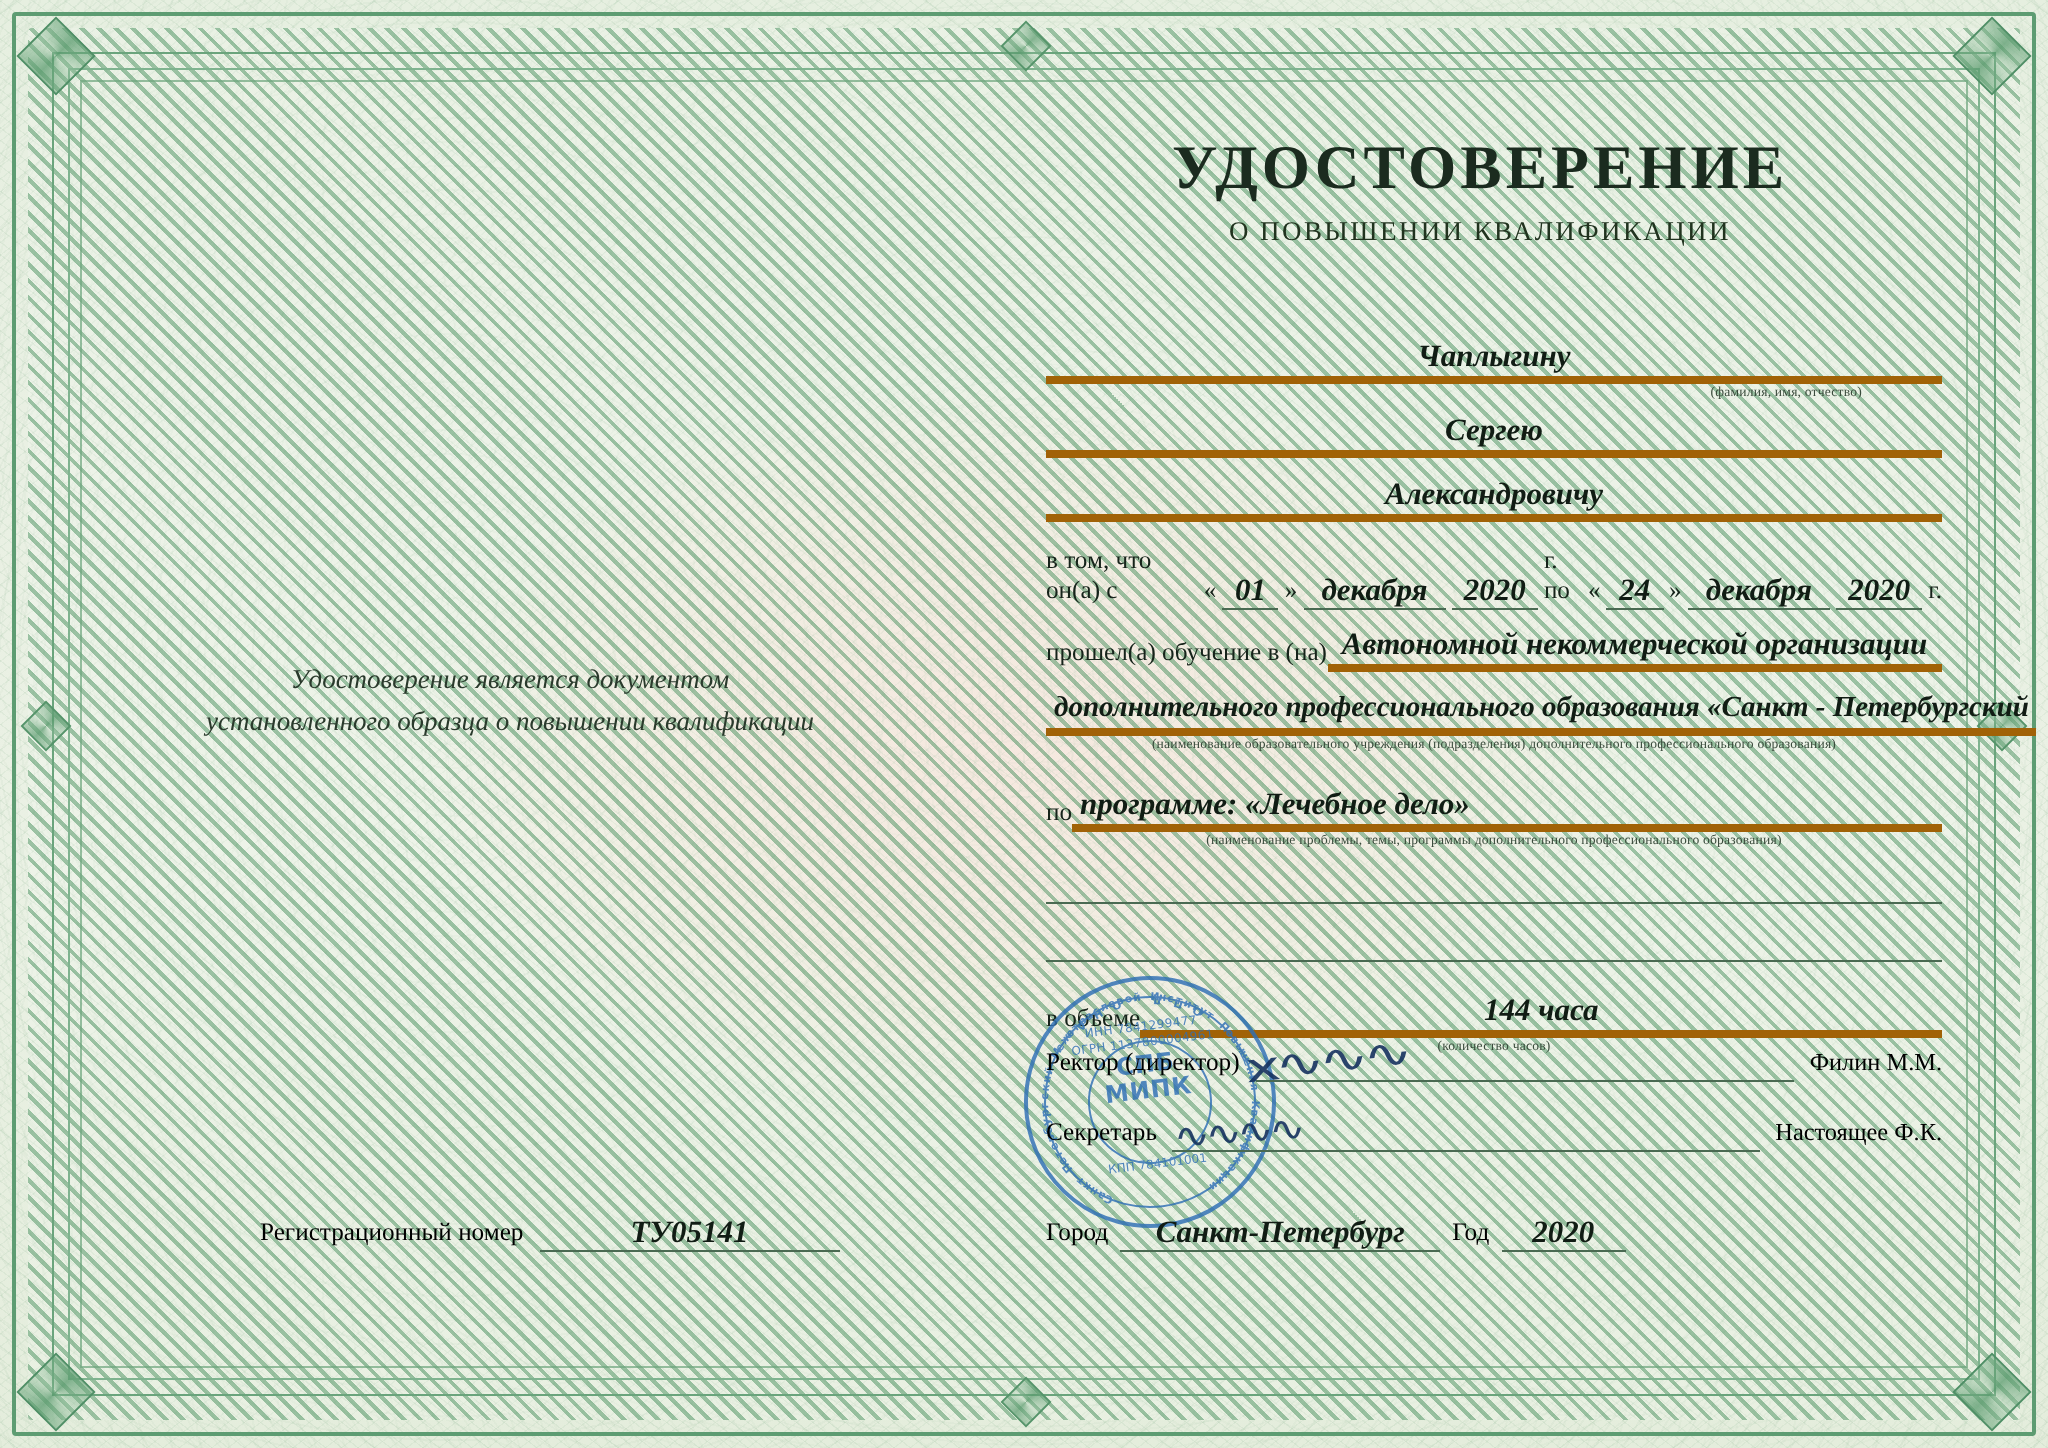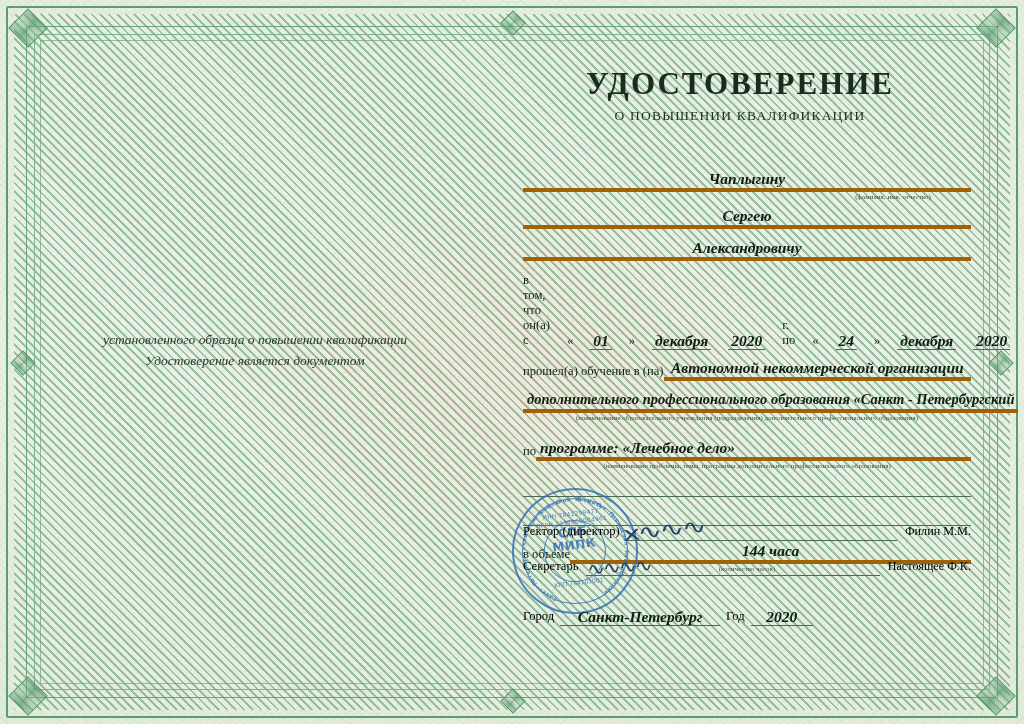--- a/index.html
+++ b/index.html
@@ -200,21 +200,21 @@
   .blank-line {
     border-bottom: 1px solid #4a6a52;
     height: 22px;
     margin-bottom: 6px;
   }
 
   
   .dt {
     display: flex;
     align-items: flex-end;
-    gap: 17px;
+    gap: 3px;
     font-size: 12.6px;
   }
   .u {
     border-bottom: 1px solid #4a6a52;
     display: inline-block;
     text-align: center;
     position: relative;
     top: 2px;
   }
   .u .hand { display: inline-block; padding: 0 3px; position: relative; top: 1px; }
@@ -375,22 +375,22 @@
   <div class="edge-diamond ed-right"></div>
 
   <div class="content">
 
     <div class="title-block">
       <div class="main-title">УДОСТОВЕРЕНИЕ</div>
       <div class="sub-title">О ПОВЫШЕНИИ КВАЛИФИКАЦИИ</div>
     </div>
 
     <div class="left-note">
+      <div>Удостоверение является документом</div>
       <div>установленного образца о повышении квалификации</div>
-      <div>Удостоверение является документом</div>
     </div>
 
     <div class="form">
 
       <div class="row">
         <div class="fill">
           <div class="hand hand-c">Чаплыгину</div>
         </div>
       </div>
       <div class="hint hint-row" style="text-align:right;padding-right:40px;">(фамилия, имя, отчество)</div>
@@ -561,20 +561,24 @@
       </div>
       <div class="sign-row">
         <div class="sign-lbl">Секретарь</div>
         <div class="sign-line">
           <div class="scribble" style="font-size:17px;transform:rotate(-4deg) scaleX(1.3);">∿∿∿∿</div>
         </div>
         <div class="sign-name">Настоящее Ф.К.</div>
       </div>
     </div>
 
+    <div class="bottom-left">
+      <span>Регистрационный номер</span>
+      <span class="u"><span class="hand">ТУ05141</span></span>
+    </div>
 
     <div class="bottom-right">
       <span>Город</span>
       <span class="u" style="width:160px"><span class="hand">Санкт-Петербург</span></span>
       <span>Год</span>
       <span class="u" style="width:62px"><span class="hand">2020</span></span>
     </div>
 
   </div>
 </div>

